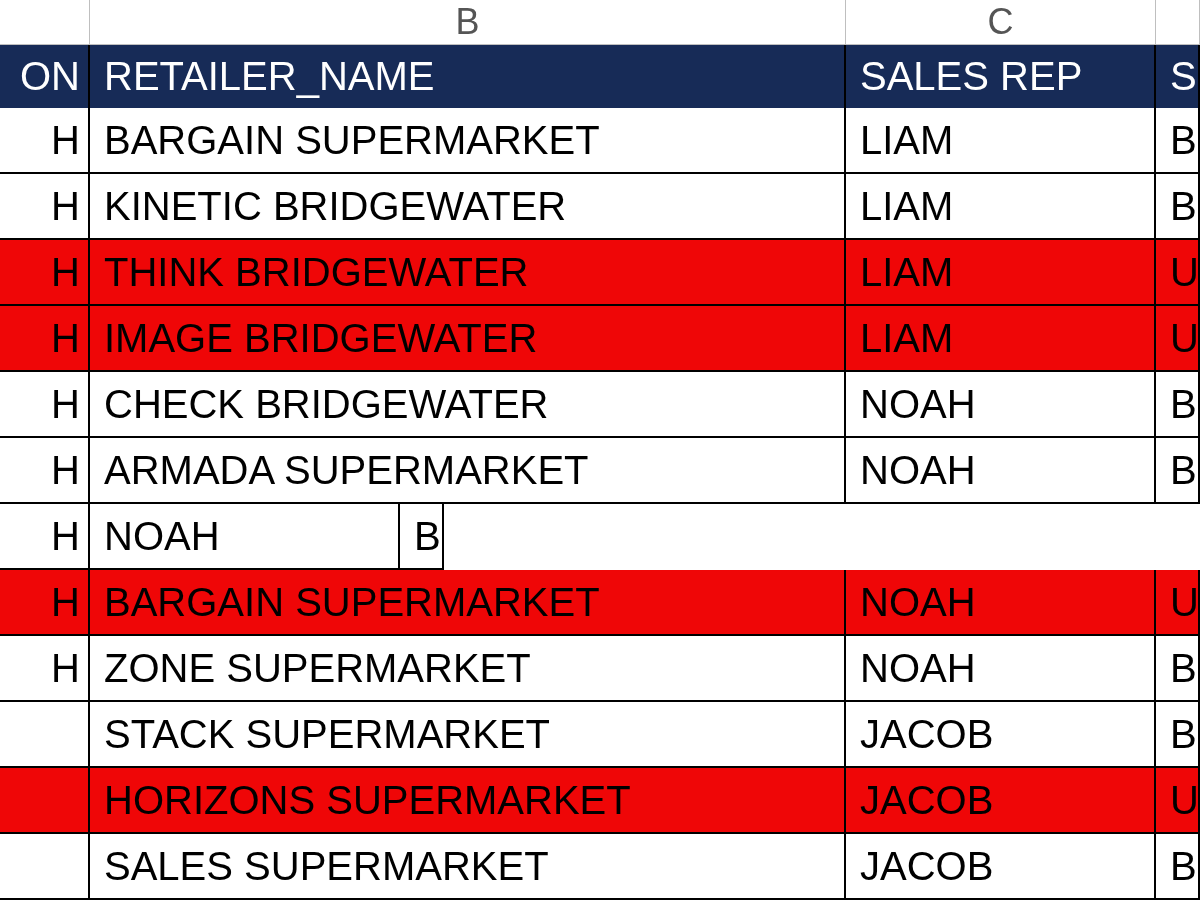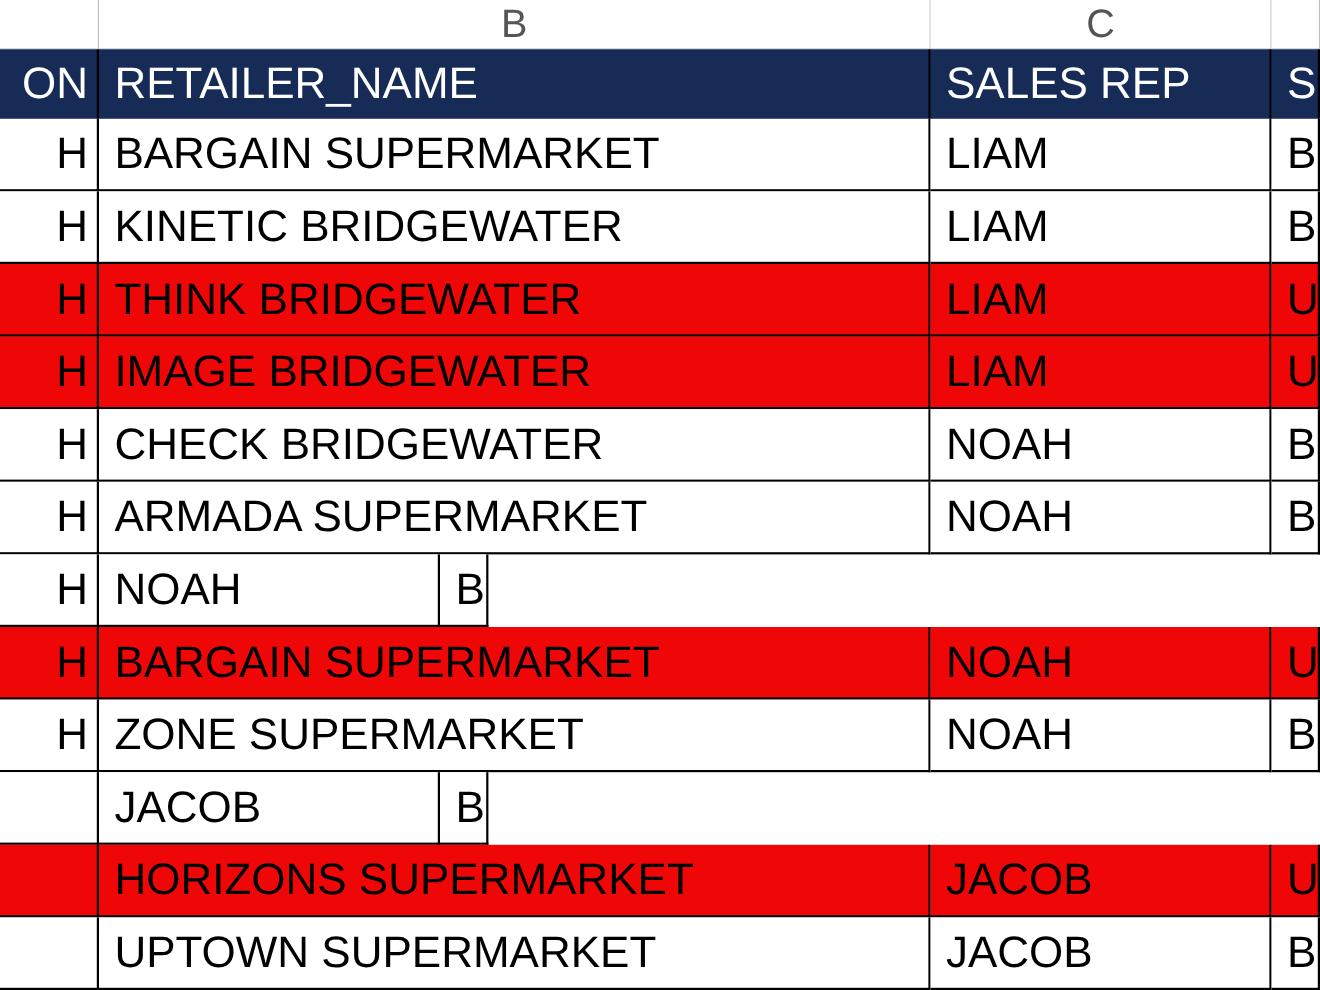--- a/index.html
+++ b/index.html
@@ -147,29 +147,30 @@
         <div class="data-cell col-d">U</div>
       </div>
       <div class="data-row">
         <div class="data-cell col-a">H</div>
         <div class="data-cell col-b">ZONE SUPERMARKET</div>
         <div class="data-cell col-c">NOAH</div>
         <div class="data-cell col-d">B</div>
       </div>
       <div class="data-row">
         <div class="data-cell col-a"></div>
+        <div class="data-cell col-b">STACK SUPERMARKET</div>
         <div class="data-cell col-c">JACOB</div>
         <div class="data-cell col-d">B</div>
       </div>
       <div class="data-row highlighted">
         <div class="data-cell col-a"></div>
         <div class="data-cell col-b">HORIZONS SUPERMARKET</div>
         <div class="data-cell col-c">JACOB</div>
         <div class="data-cell col-d">U</div>
       </div>
       <div class="data-row">
         <div class="data-cell col-a"></div>
-        <div class="data-cell col-b">UPTOWN SUPERMARKET</div>
+        <div class="data-cell col-b">SALES SUPERMARKET</div>
         <div class="data-cell col-c">JACOB</div>
         <div class="data-cell col-d">B</div>
       </div>
     </div>
 </div>
 
 </body></html>

